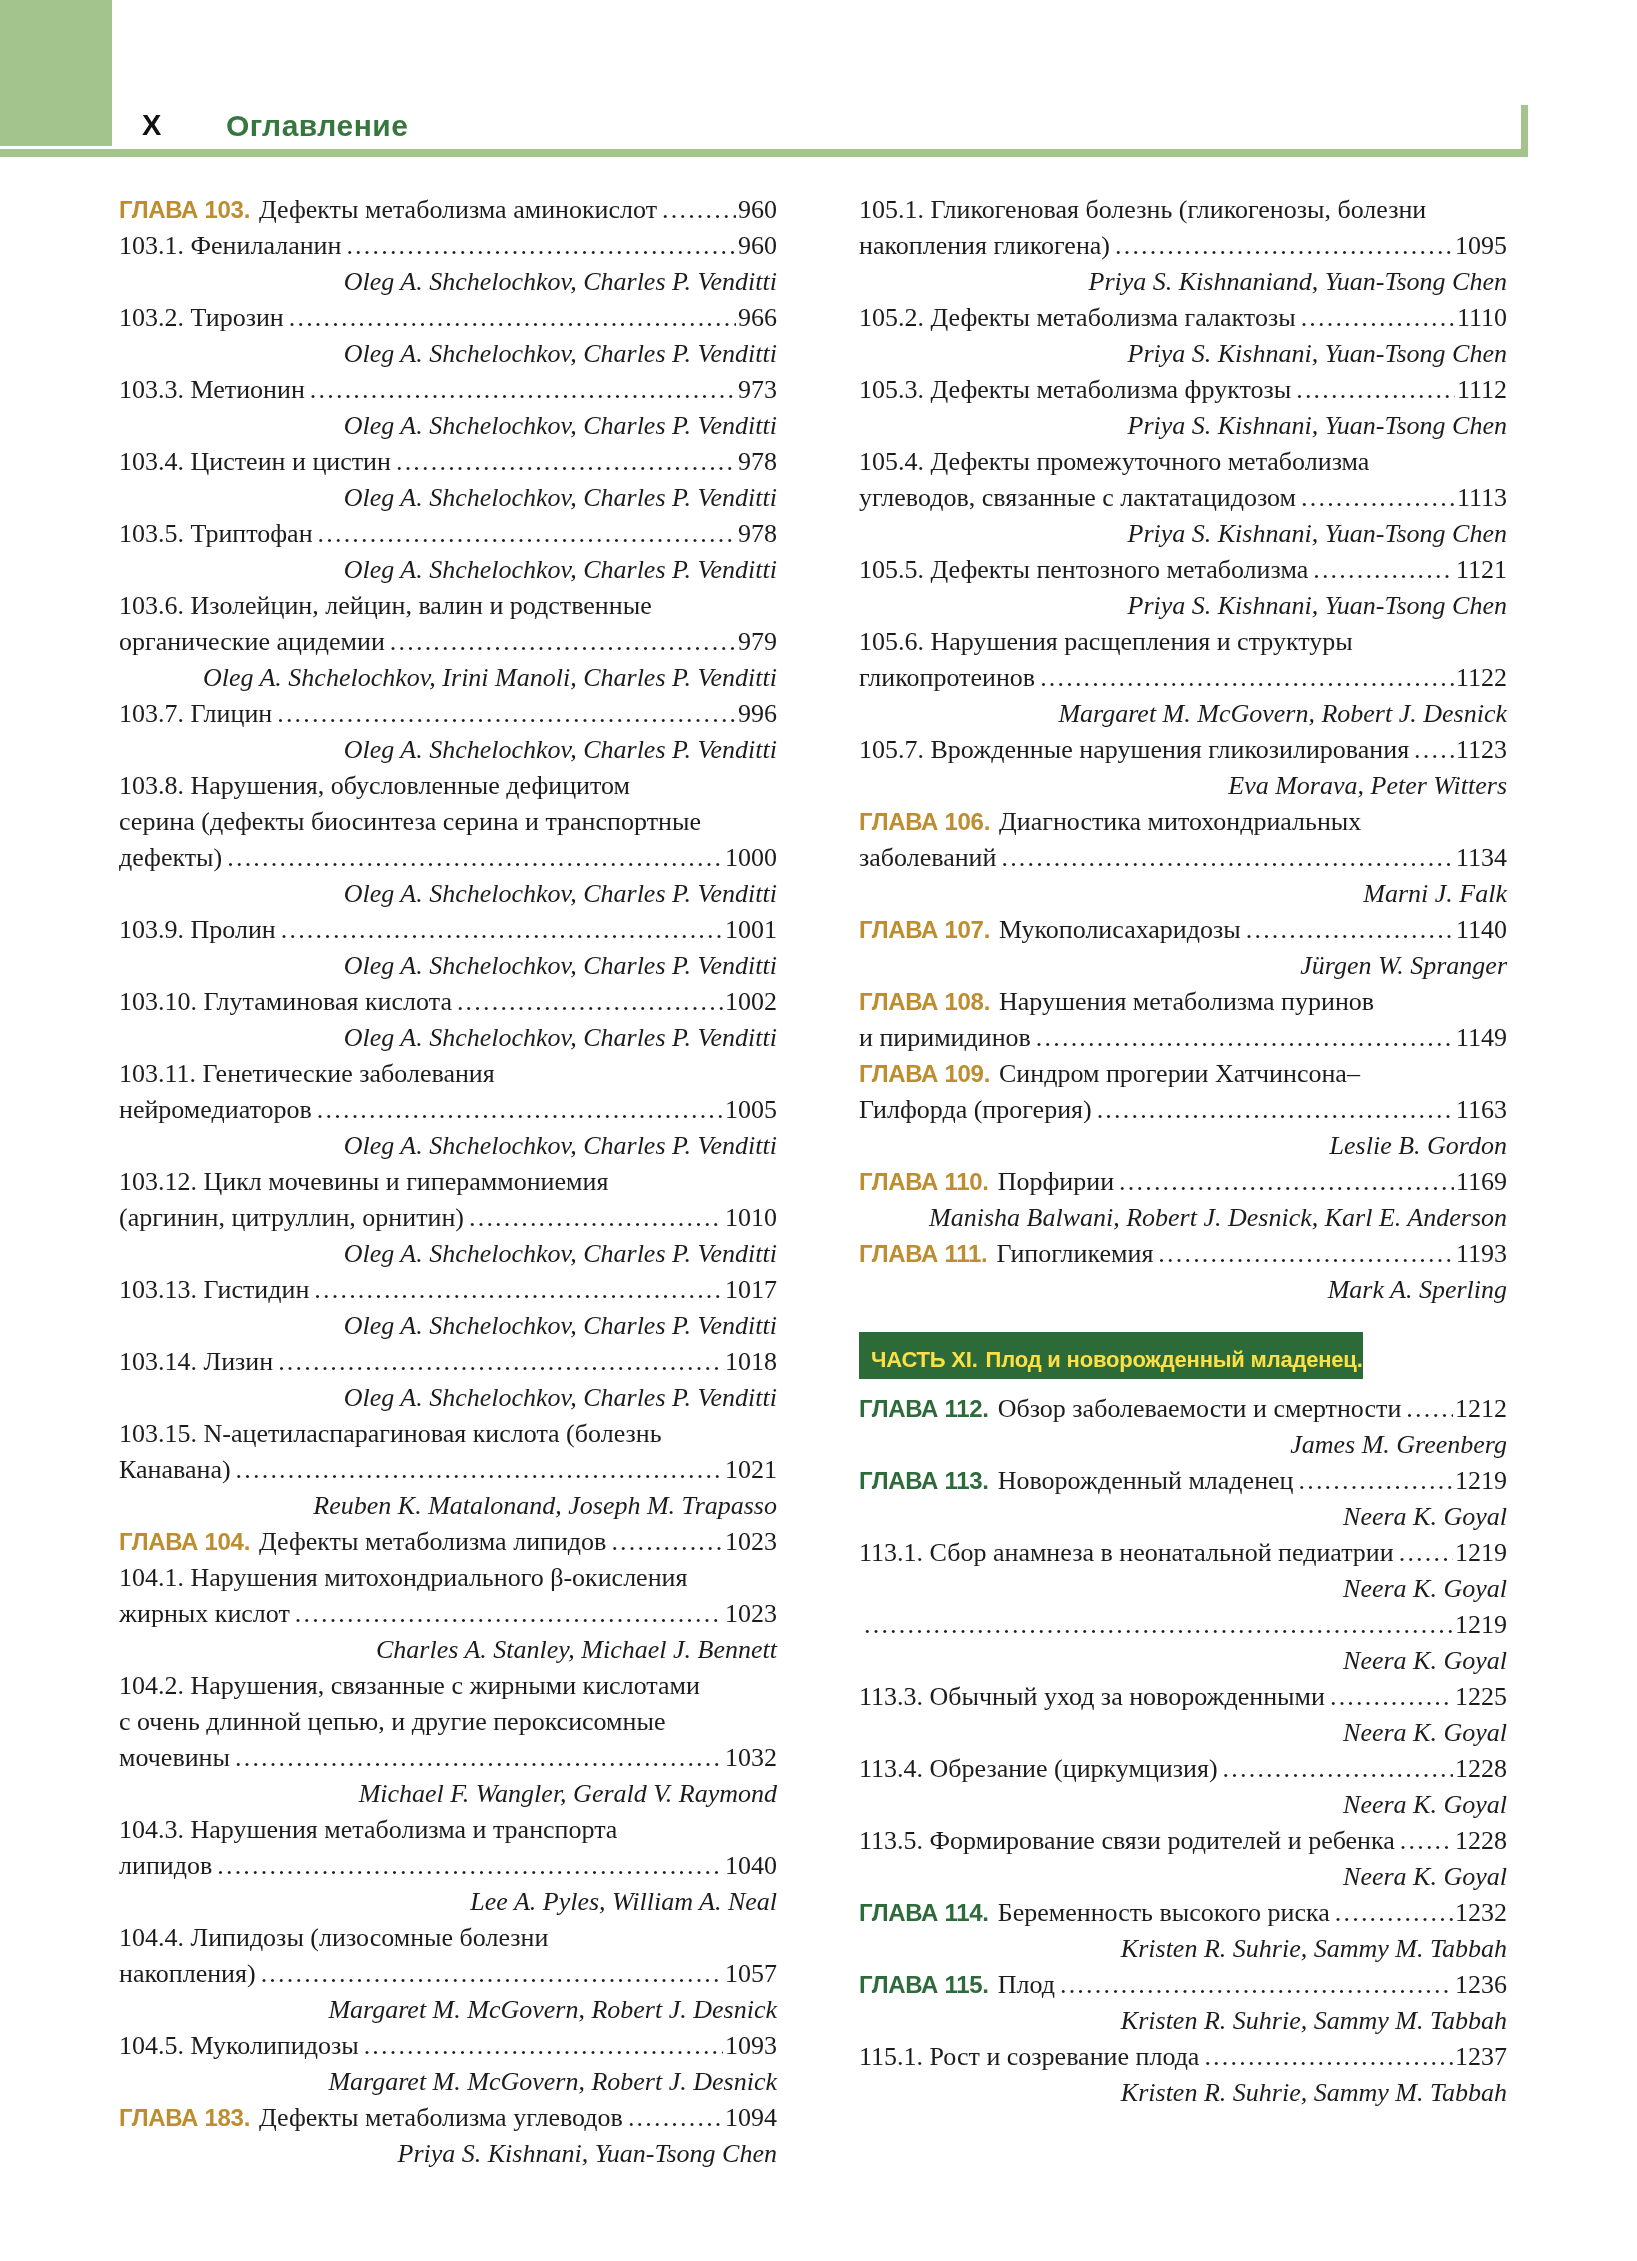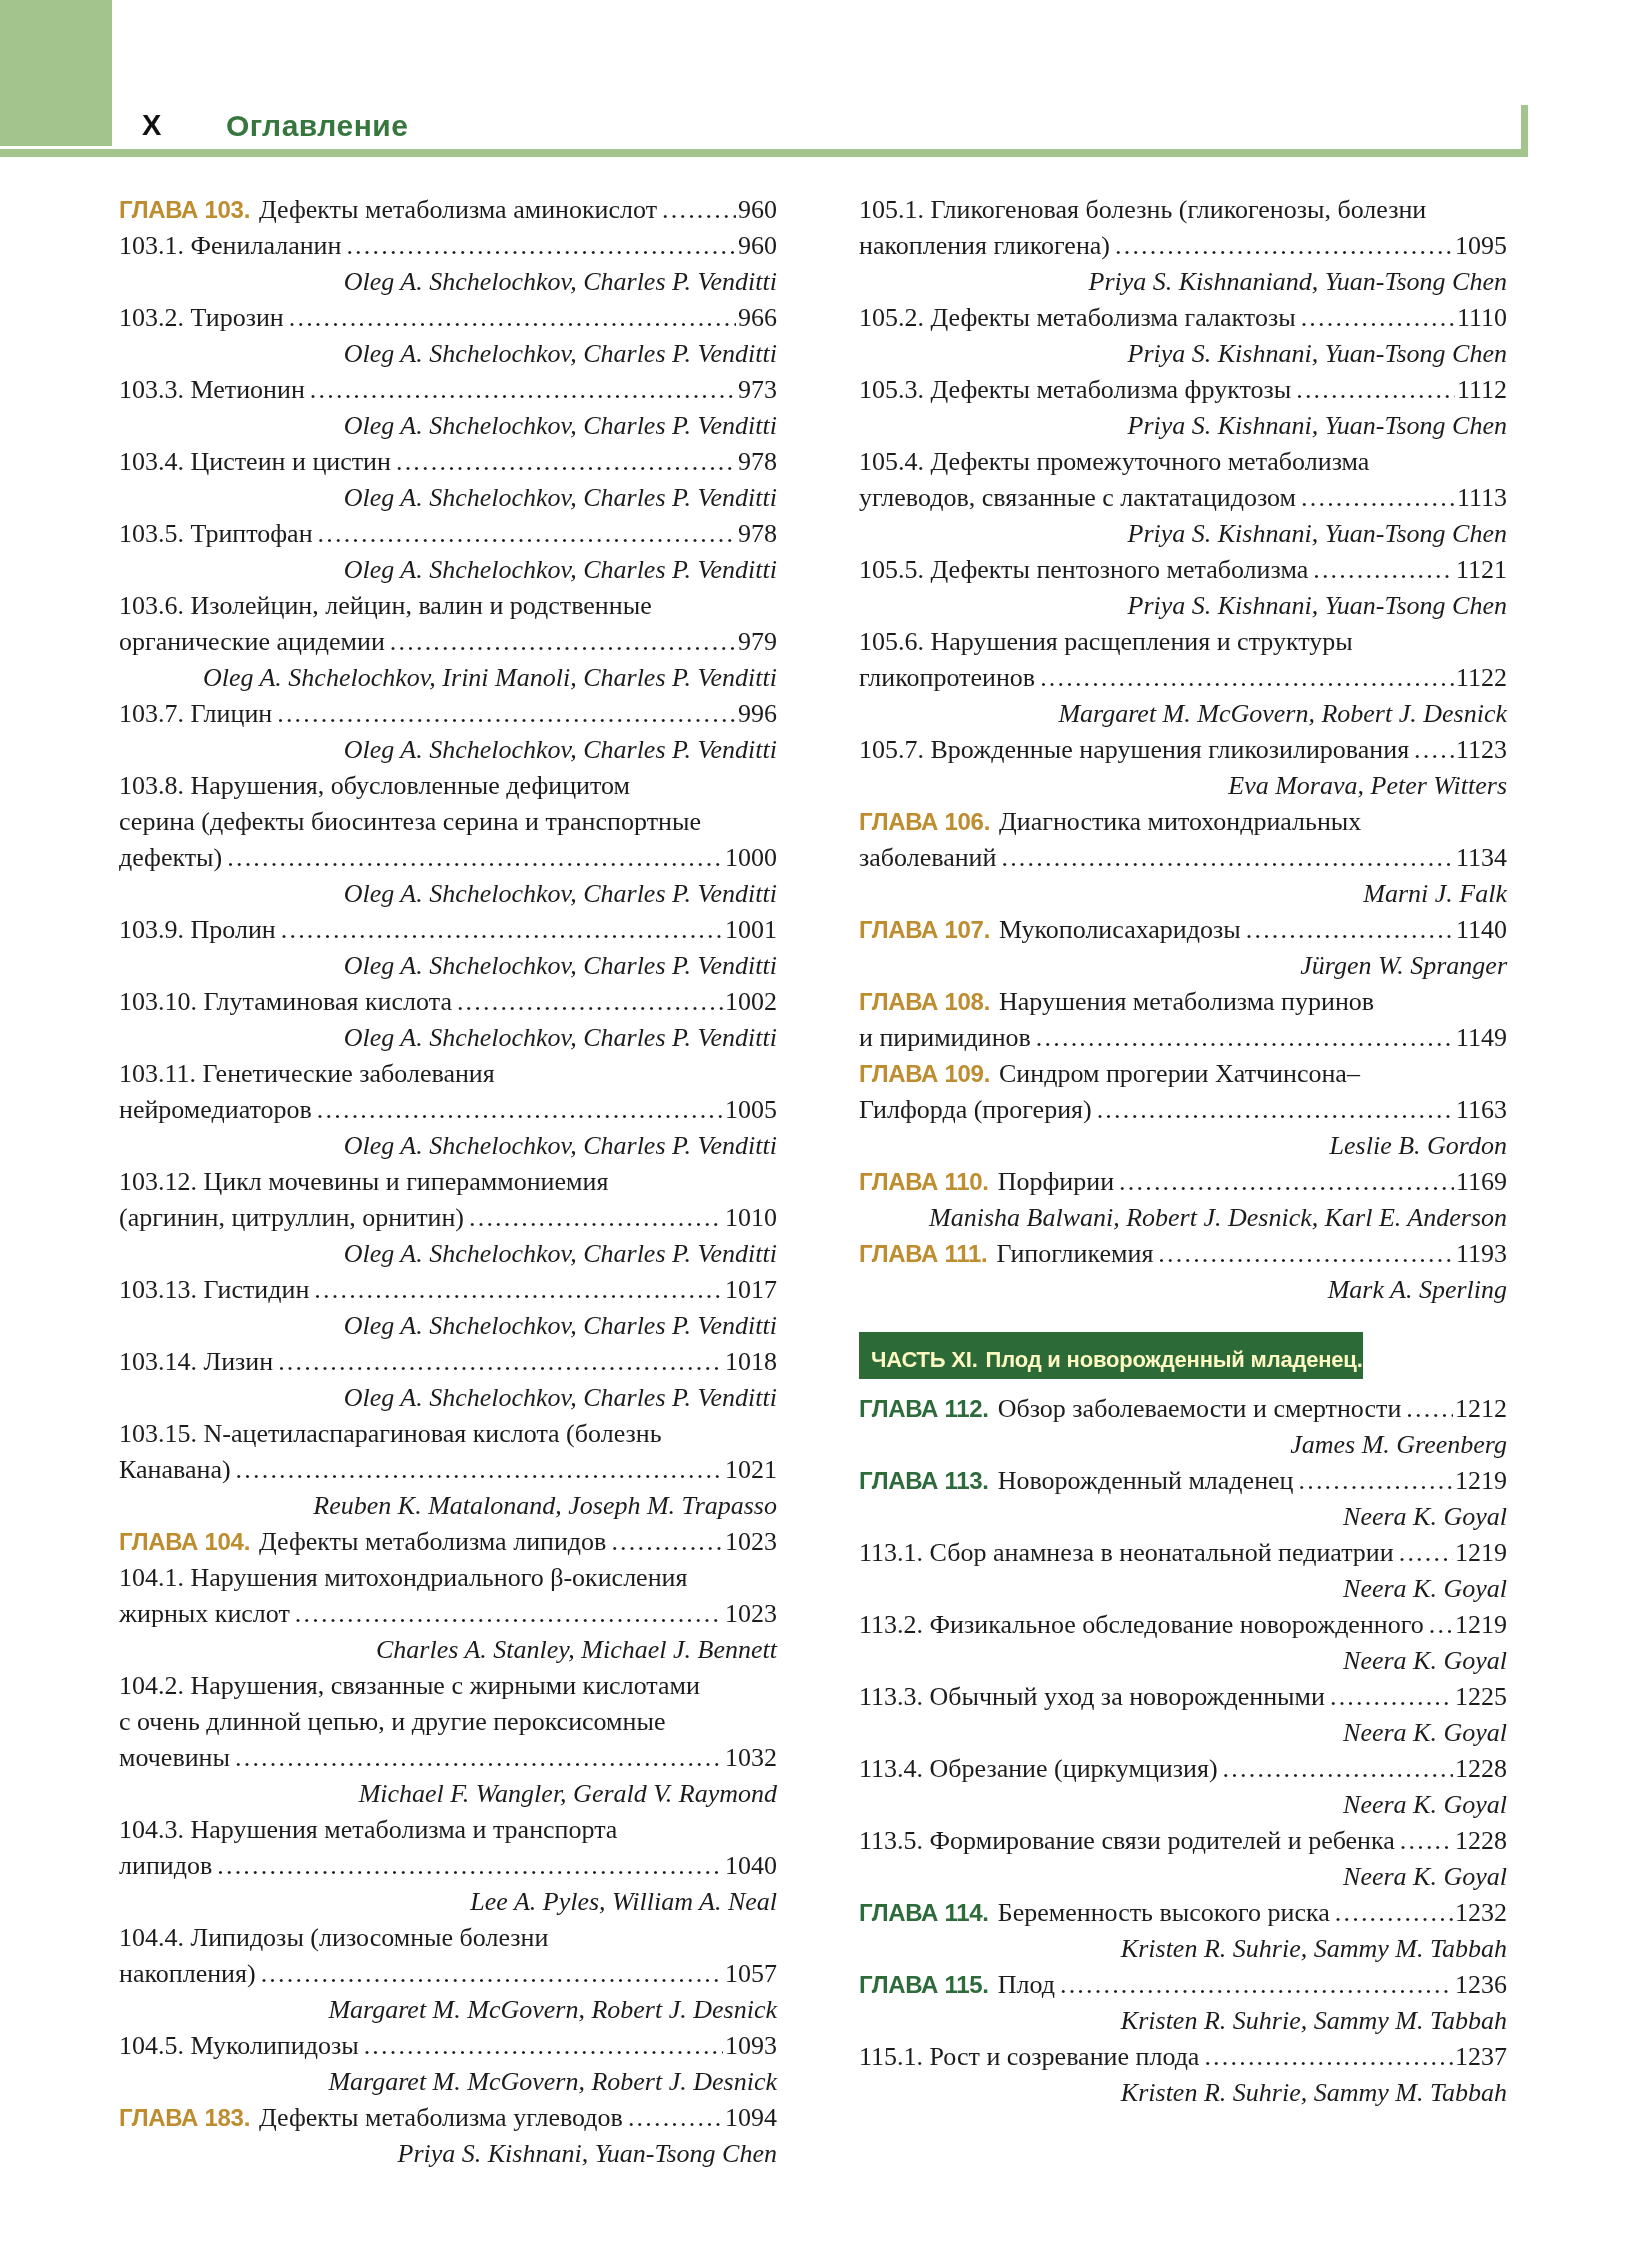--- a/index.html
+++ b/index.html
@@ -64,21 +64,21 @@
   .dots::after{
     content:"..................................................................................................................................";
     letter-spacing:2.2px;
   }
   .page{flex:0 0 auto;}
   
   .part-banner{
     width:504px;height:47px;
     margin-top:24px;margin-bottom:12px;
     background:var(--dark-green);
-    color:#fef9c3;
+    color:#fde047;
     font-family:"Liberation Sans","DejaVu Sans",sans-serif;
     font-weight:bold;font-size:22px;letter-spacing:-0.2px;
     display:flex;align-items:center;
     padding:8px 8px 0 12px;
     white-space:nowrap;overflow:hidden;
     line-height:47px;
   }
   .part-banner .part-label{margin-right:8px;}
 </style>
 </head>
@@ -456,21 +456,20 @@
     </div>
     <div class="line">
       <span class="t">113.1. Сбор анамнеза в неонатальной педиатрии</span>
       <span class="dots"></span>
       <span class="page">1219</span>
     </div>
     <div class="line author">
       <span class="t">Neera K. Goyal</span>
     </div>
     <div class="line">
-      <span class="t">113.2. Физикальное обследование новорожденного</span>
       <span class="dots"></span>
       <span class="page">1219</span>
     </div>
     <div class="line author">
       <span class="t">Neera K. Goyal</span>
     </div>
     <div class="line">
       <span class="t">113.3. Обычный уход за новорожденными</span>
       <span class="dots"></span>
       <span class="page">1225</span>

